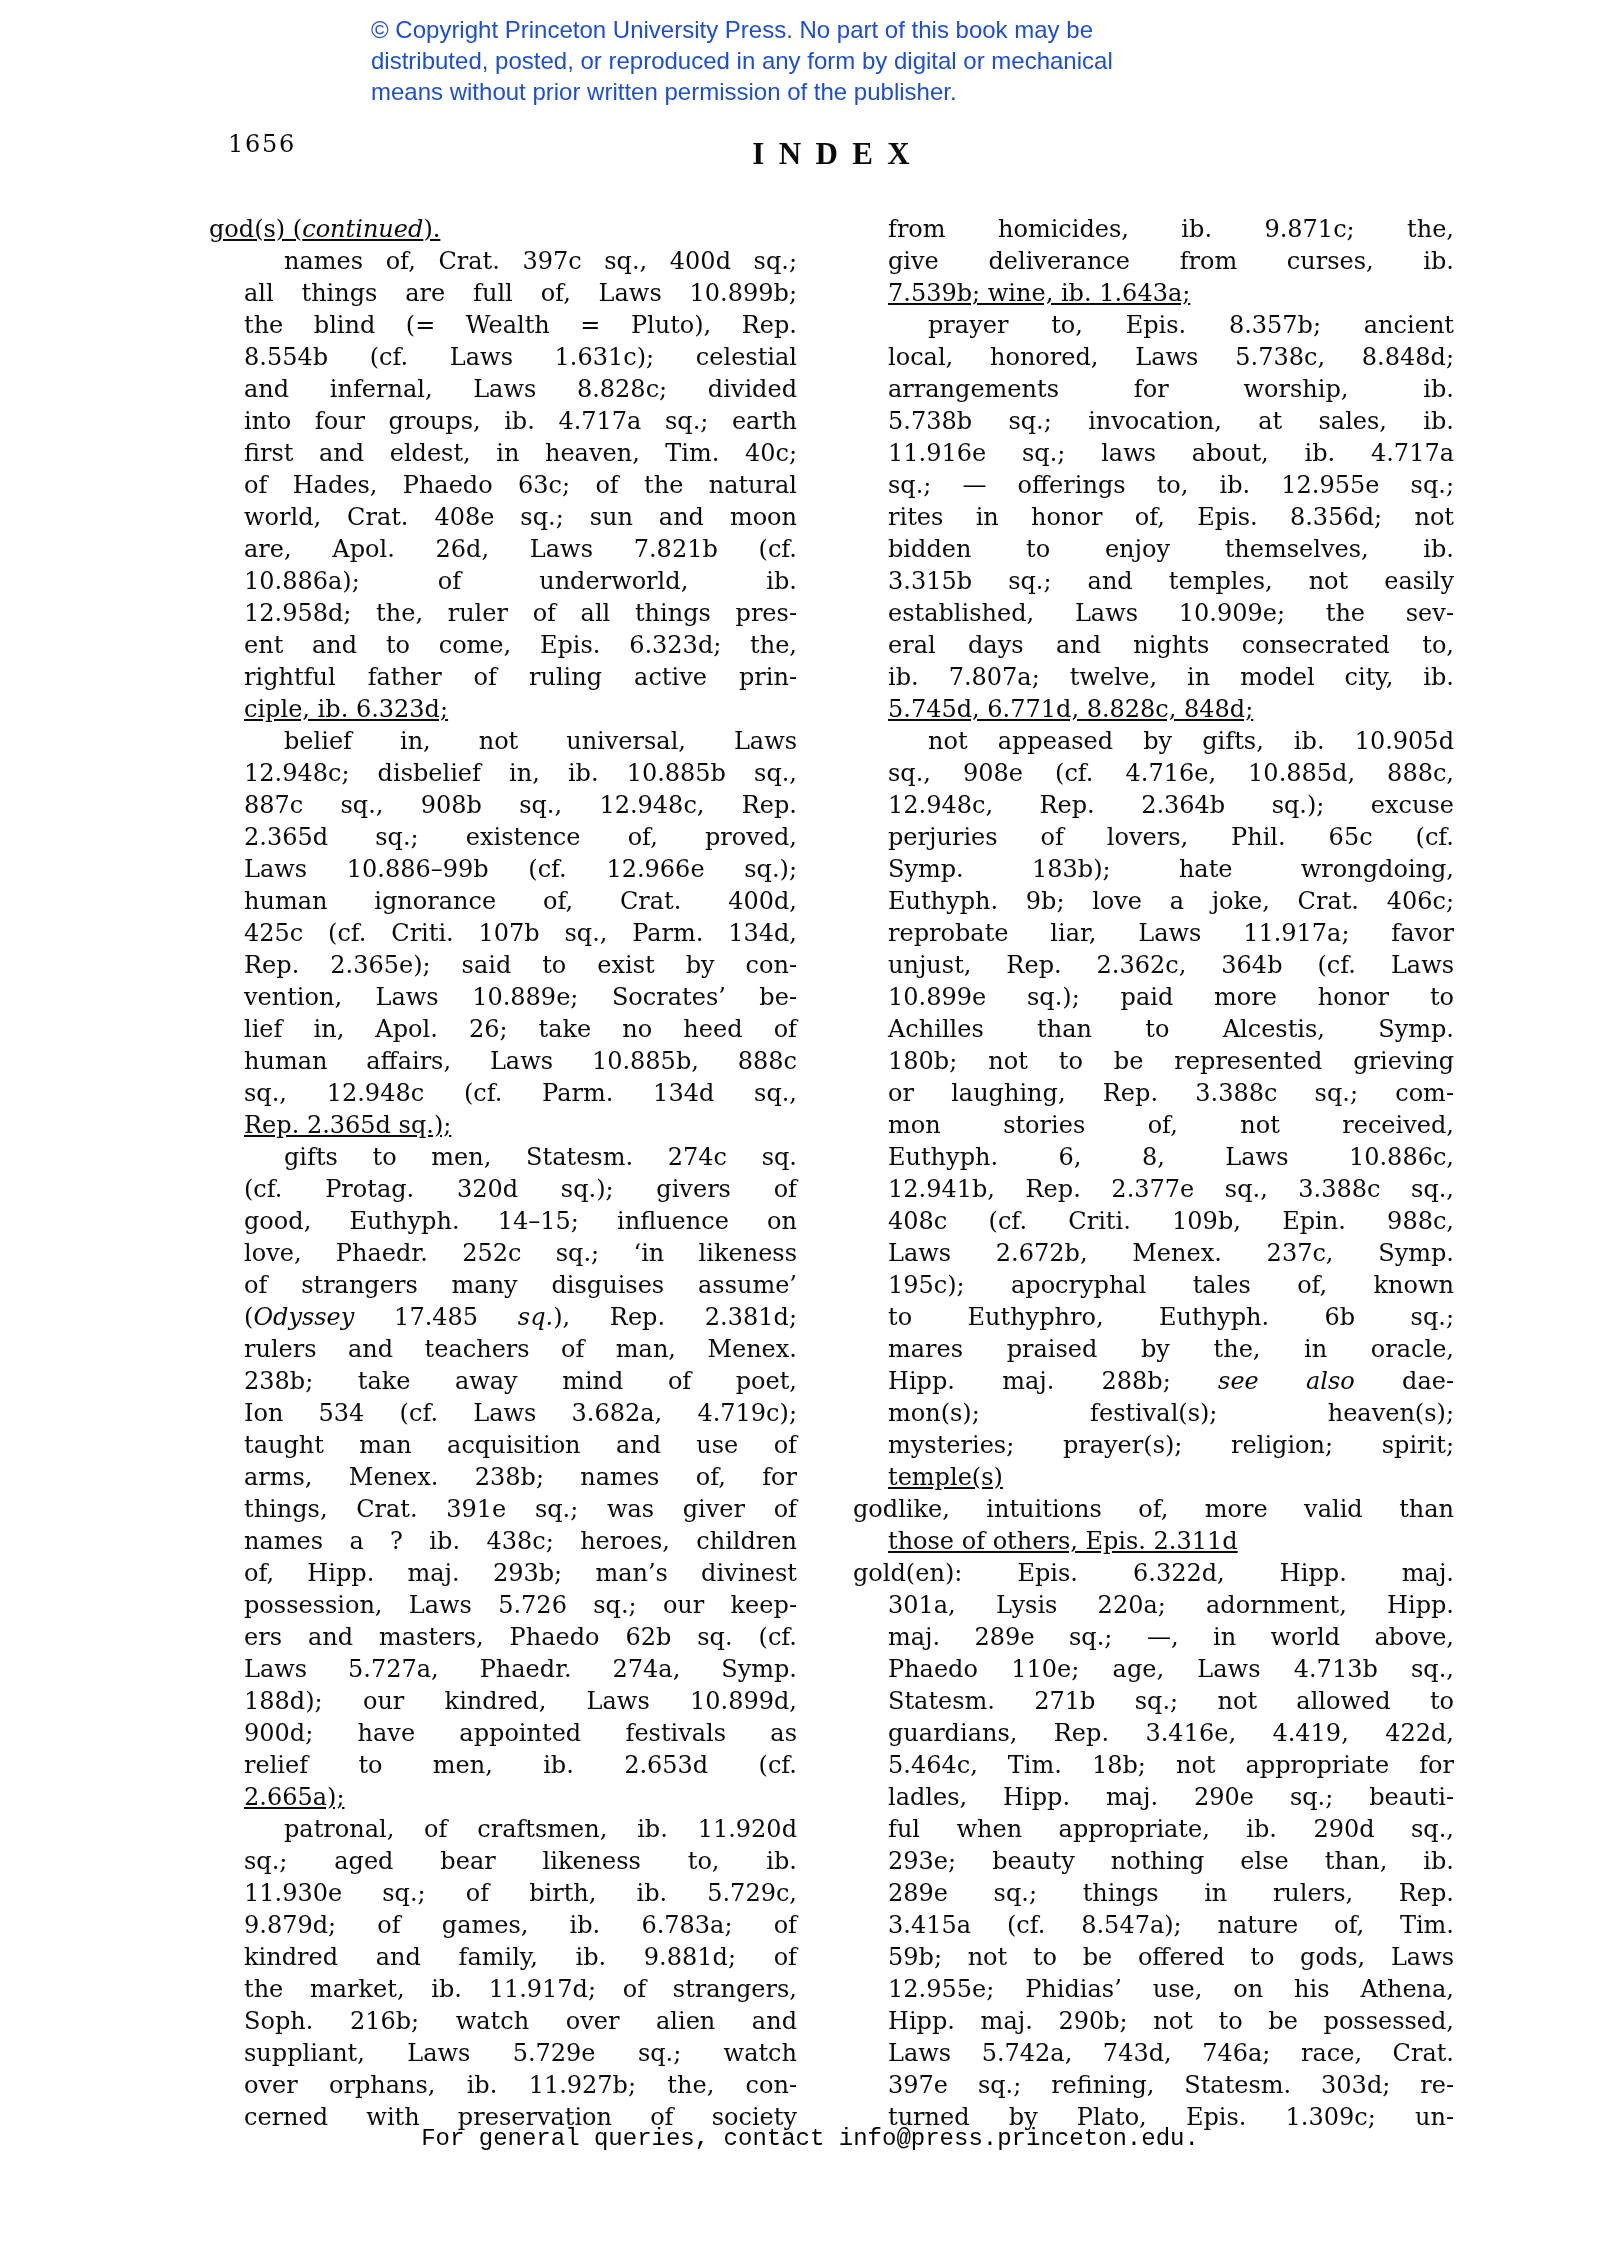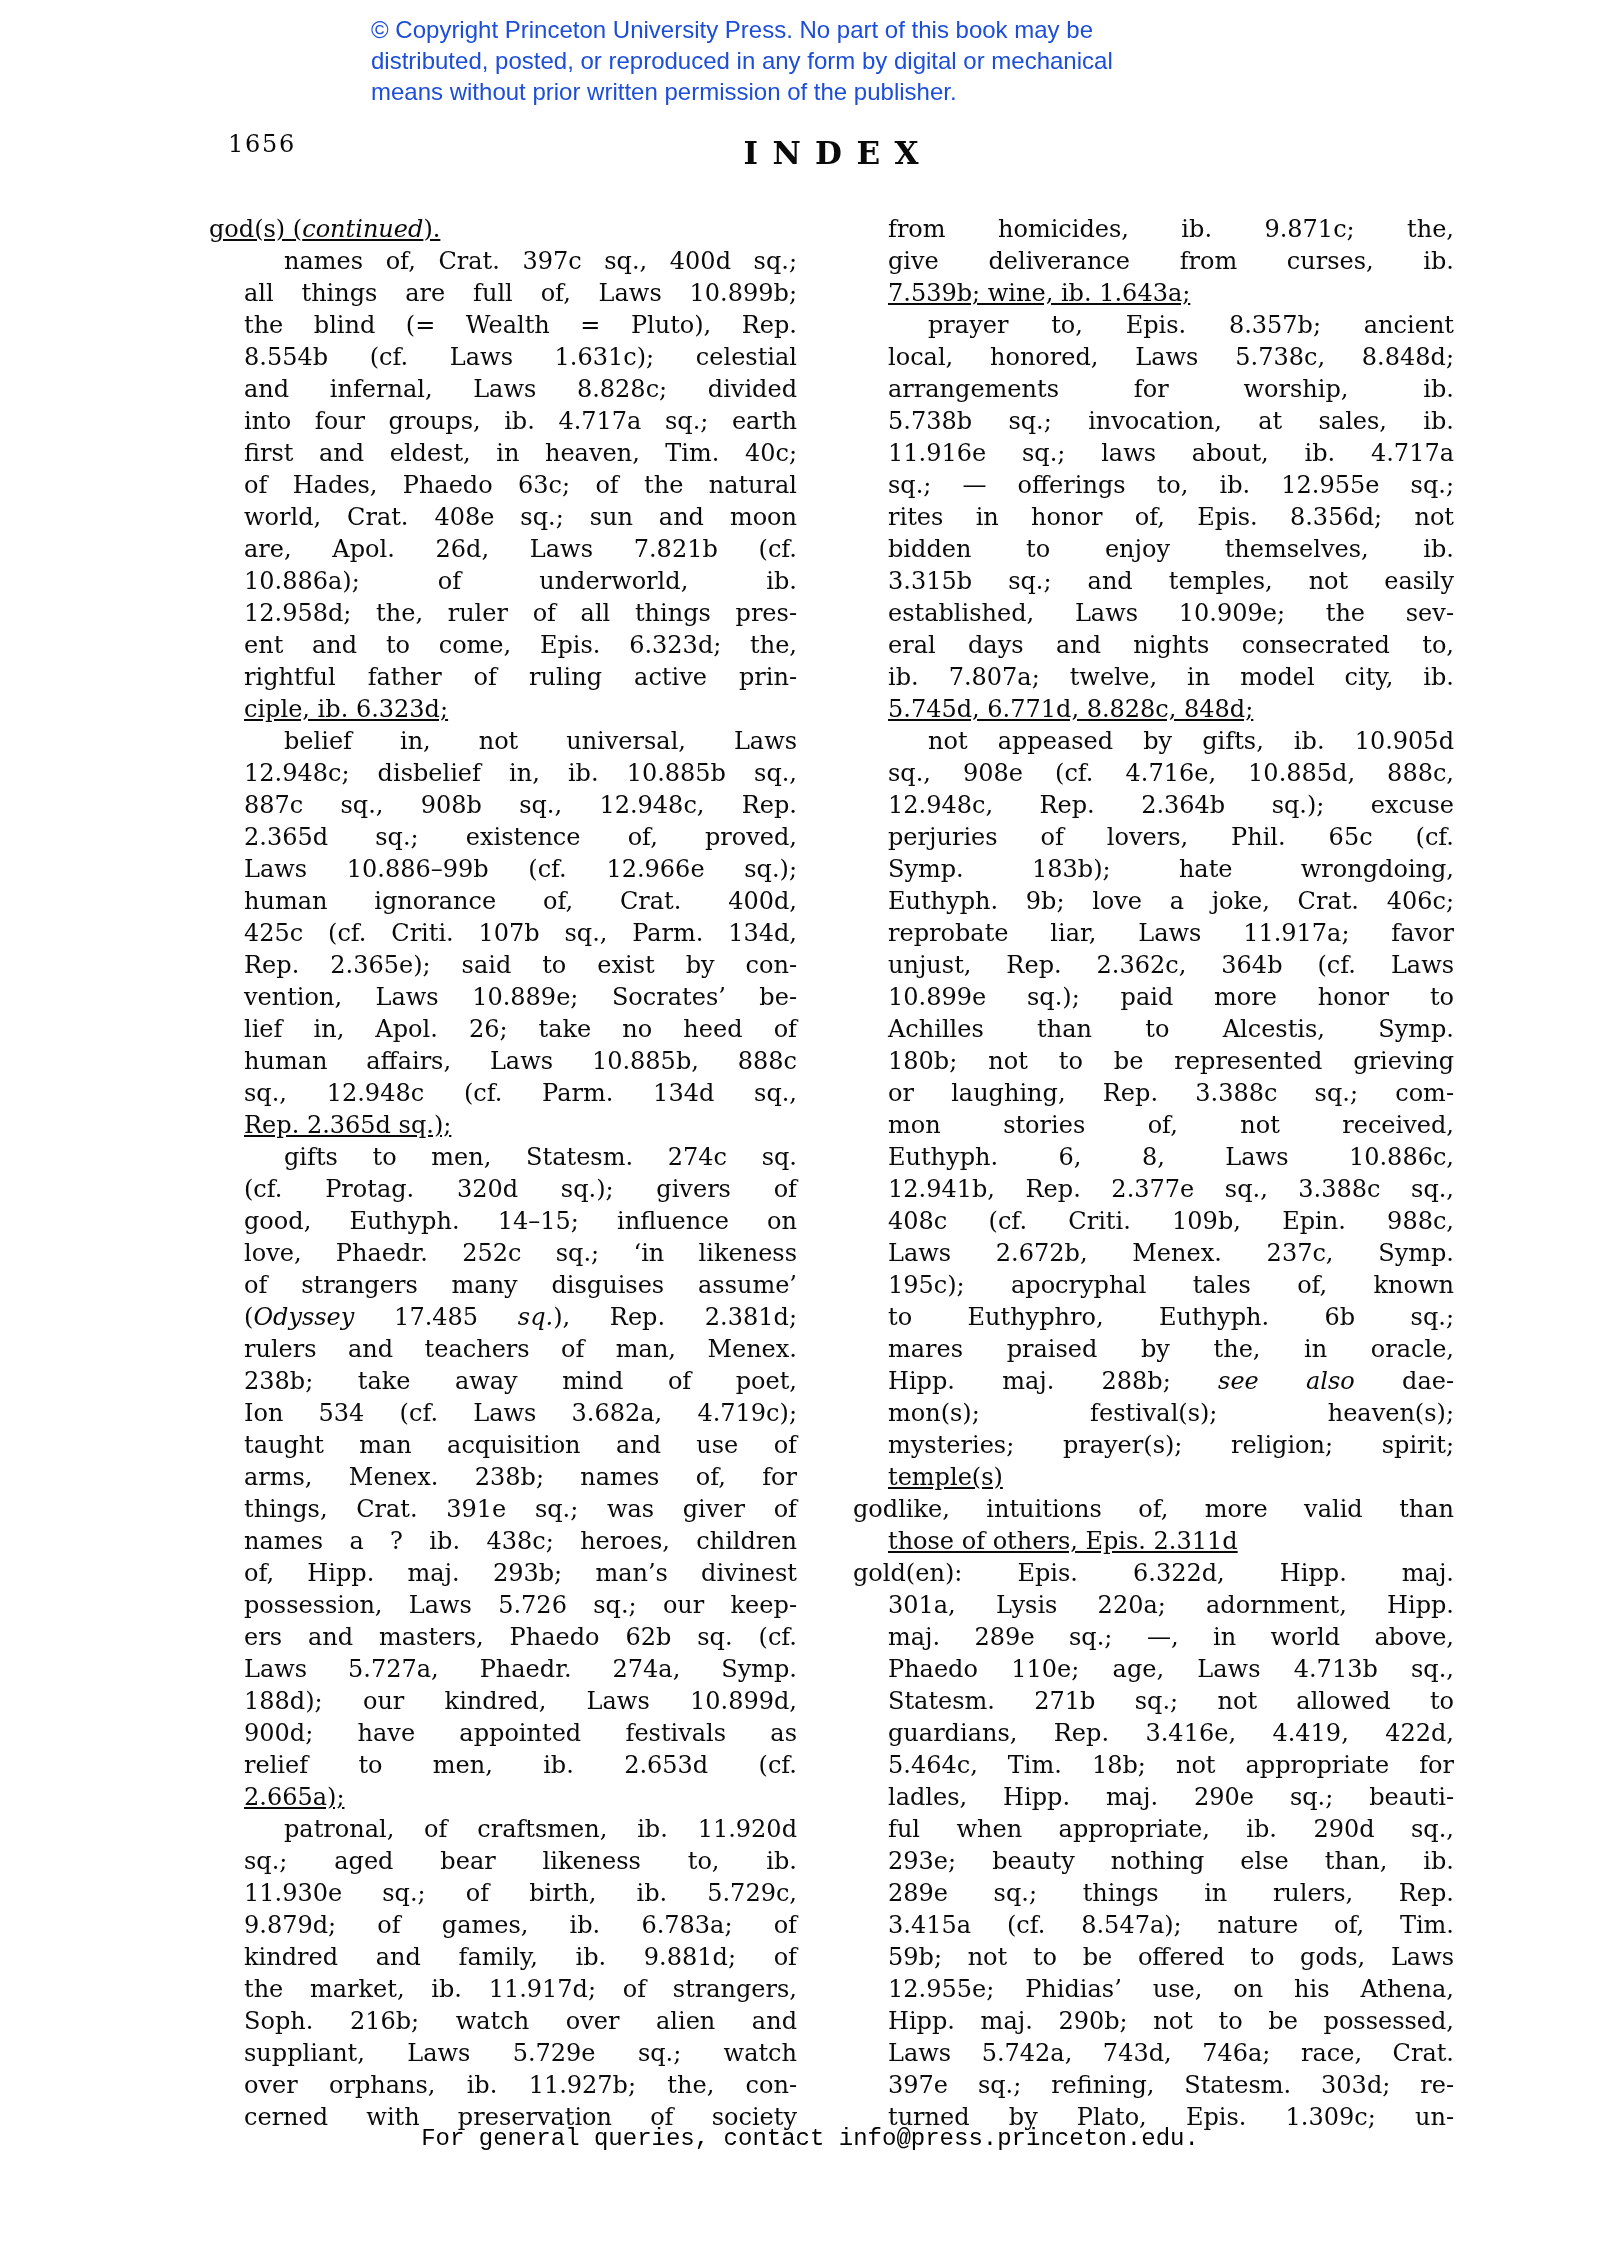--- a/index.html
+++ b/index.html
@@ -21,20 +21,21 @@
   .pagenum {
     position: absolute; left: 208px; top: 132px;
     font-size: 24px; line-height: 1; letter-spacing: 1.7px; margin-left: 20px;
   }
 
   .booktitle {
     position: absolute; left: 209px; top: 138px; width: 1244px;
     text-align: center; font-size: 31px; font-weight: bold;
     letter-spacing: 14.4px; padding-left: 14.4px; box-sizing: border-box;
     line-height: 1;
+    font-family: Liberation Serif, serif;
   }
 
   .col {
     position: absolute; top: 213px;
     font-size: 24px; line-height: 32px;
   }
   .col-left  { left: 209px;  width: 588px; }
   .col-right { left: 853px; width: 601px; }
 
   .line { text-align: justify; text-align-last: justify; }

